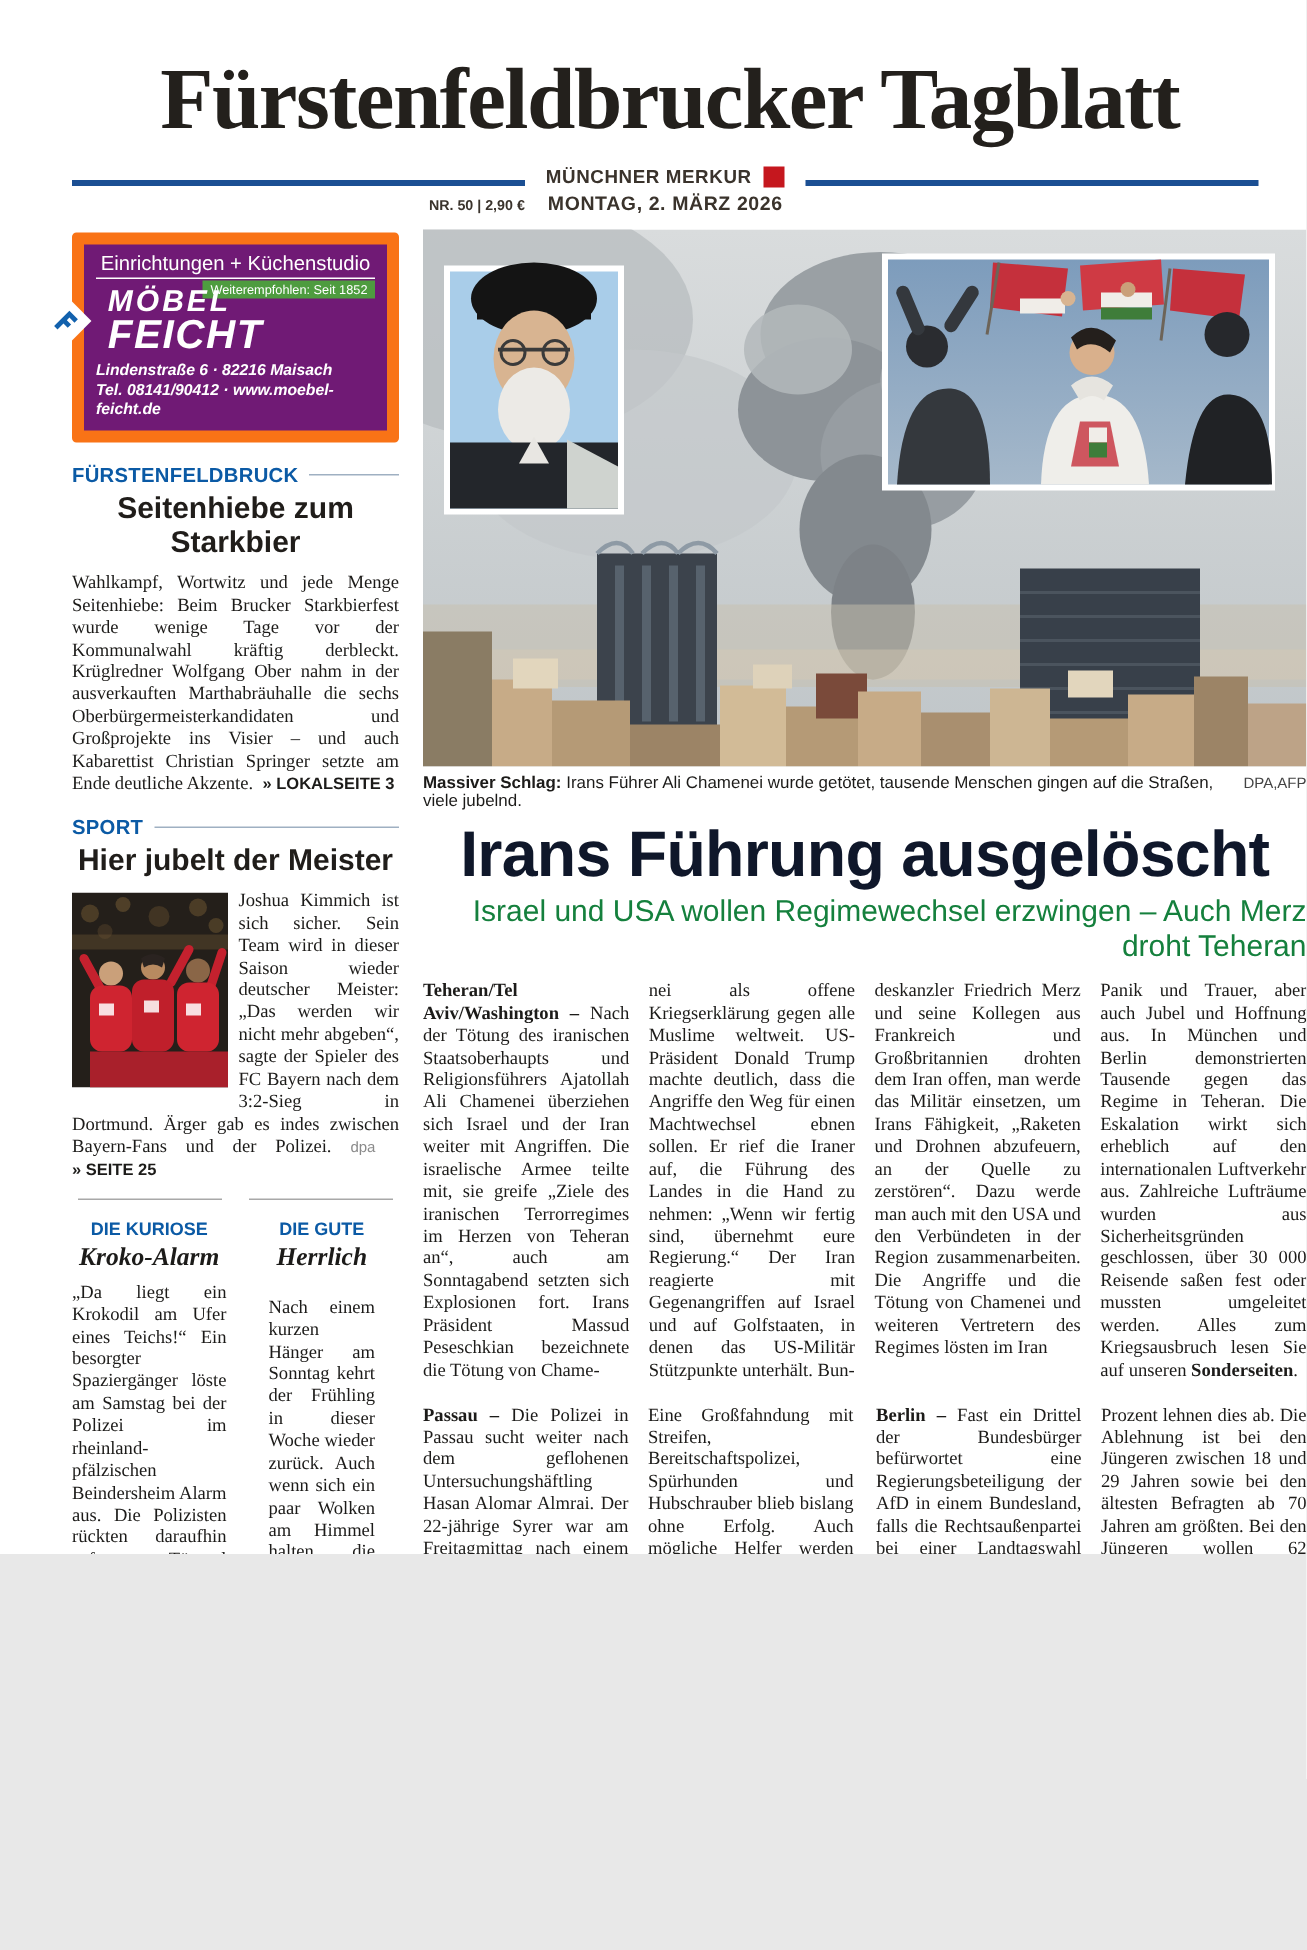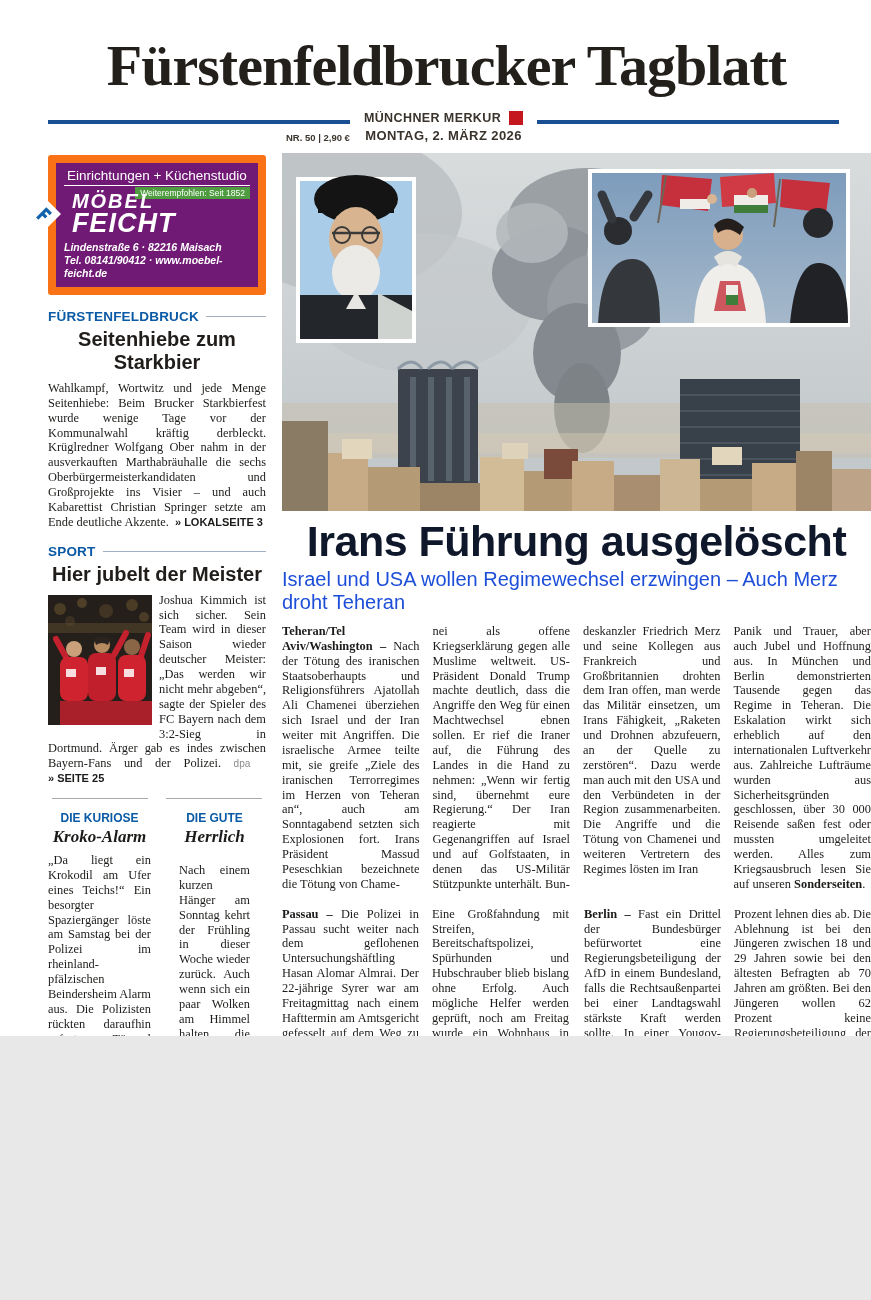--- a/index.html
+++ b/index.html
@@ -70,21 +70,21 @@
   .lotto b{font-weight:bold;}
 
   
   .photo-wrap{width:589px;height:358px;position:relative;}
   .caption-row{display:flex;font-family:"Liberation Sans",sans-serif;font-size:11.3px;margin:5px 0 2px;gap:10px;}
   .caption-row .cap{flex:1;}
   .caption-row b{font-weight:bold;}
   .photo-credit{color:#444;font-size:10px;white-space:nowrap;padding-top:1px;}
   .headline{font-family:"Liberation Sans",sans-serif;font-weight:bold;font-size:43px;letter-spacing:-.5px;
             text-align:center;color:#0f172a;margin:6px 0 2px;}
-  .subhead{font-family:"Liberation Sans",sans-serif;font-size:20px;text-align:left;color:#1d4ed8;margin-bottom:10px;}
+  .subhead{font-family:"Liberation Sans",sans-serif;font-size:20px;text-align:right;color:#15803d;margin-bottom:10px;}
   .cols4{display:flex;gap:13px;}
   .cols4 .col{flex:1;min-width:0;}
   .dateline{font-weight:bold;}
   .subrow{display:flex;margin-top:13px;padding-top:2px;}
   .subrow .half{width:287px;flex:none;}
   .subrow .half + .half{margin-left:15px;}
   .sub-title{font-family:"Liberation Sans",sans-serif;font-weight:bold;font-size:23.5px;text-align:center;
              color:#1f1c18;line-height:1.08;margin:2px 0 8px;}
   .cols2{display:flex;gap:13px;}
   .cols2 .col{flex:1;min-width:0;}
@@ -401,20 +401,24 @@
             <path d="M432 72 q14 -14 30 2 l-4 8 q-12 -10 -22 -2 z" fill="#241f1c"></path>
             <path d="M412 170 q2 -58 34 -60 q34 -2 38 60 z" fill="#efeeea"></path>
             <path d="M432 104 q14 -12 28 0 l-6 10 q-8 -6 -16 0 z" fill="#e6e4df"></path>
             <path d="M438 128 l-6 30 h32 l-6 -30 z" fill="#c5303c" opacity=".8"></path>
             <path d="M444 132 h12 v10 h-12 z" fill="#f0ede8"></path>
             <path d="M444 142 h12 v10 h-12 z" fill="#3f7d3a"></path>
           </g>
         </svg>
       </div>
 
+      <div class="caption-row">
+        <div class="cap"><b>Massiver Schlag:</b> <span>Irans Führer Ali Chamenei wurde getötet, tausende Menschen gingen auf die Straßen, viele jubelnd.</span></div>
+        <div class="photo-credit">DPA,AFP</div>
+      </div>
 
       <div>
         <div class="headline">Irans Führung ausgelöscht</div>
         <div class="subhead">Israel und USA wollen Regimewechsel erzwingen – Auch Merz droht Teheran</div>
         <div class="cols4">
           <p class="col body-text" style="margin:0;"><span class="dateline">Teheran/Tel Aviv/Washington –</span> <span>Nach der Tötung des iranischen Staatsoberhaupts und Religionsführers Ajatollah Ali Chamenei überziehen sich Israel und der Iran weiter mit Angriffen. Die israelische Armee teilte mit, sie greife „Ziele des iranischen Terrorregimes im Herzen von Teheran an“, auch am Sonntagabend setzten sich Explosionen fort. Irans Präsident Massud Peseschkian bezeichnete die Tötung von Chame-</span></p>
           <p class="col body-text" style="margin:0;">nei als offene Kriegserklärung gegen alle Muslime weltweit. US-Präsident Donald Trump machte deutlich, dass die Angriffe den Weg für einen Machtwechsel ebnen sollen. Er rief die Iraner auf, die Führung des Landes in die Hand zu nehmen: „Wenn wir fertig sind, übernehmt eure Regierung.“ Der Iran reagierte mit Gegenangriffen auf Israel und auf Golfstaaten, in denen das US-Militär Stützpunkte unterhält. Bun-</p>
           <p class="col body-text" style="margin:0;">deskanzler Friedrich Merz und seine Kollegen aus Frankreich und Großbritannien drohten dem Iran offen, man werde das Militär einsetzen, um Irans Fähigkeit, „Raketen und Drohnen abzufeuern, an der Quelle zu zerstören“. Dazu werde man auch mit den USA und den Verbündeten in der Region zusammenarbeiten. Die Angriffe und die Tötung von Chamenei und weiteren Vertretern des Regimes lösten im Iran</p>
           <p class="col body-text" style="margin:0;"><span>Panik und Trauer, aber auch Jubel und Hoffnung aus. In München und Berlin demonstrierten Tausende gegen das Regime in Teheran. Die Eskalation wirkt sich erheblich auf den internationalen Luftverkehr aus. Zahlreiche Lufträume wurden aus Sicherheitsgründen geschlossen, über 30 000 Reisende saßen fest oder mussten umgeleitet werden. Alles zum Kriegsausbruch lesen Sie auf unseren </span><b>Sonderseiten</b><span>.</span></p>
         </div>

